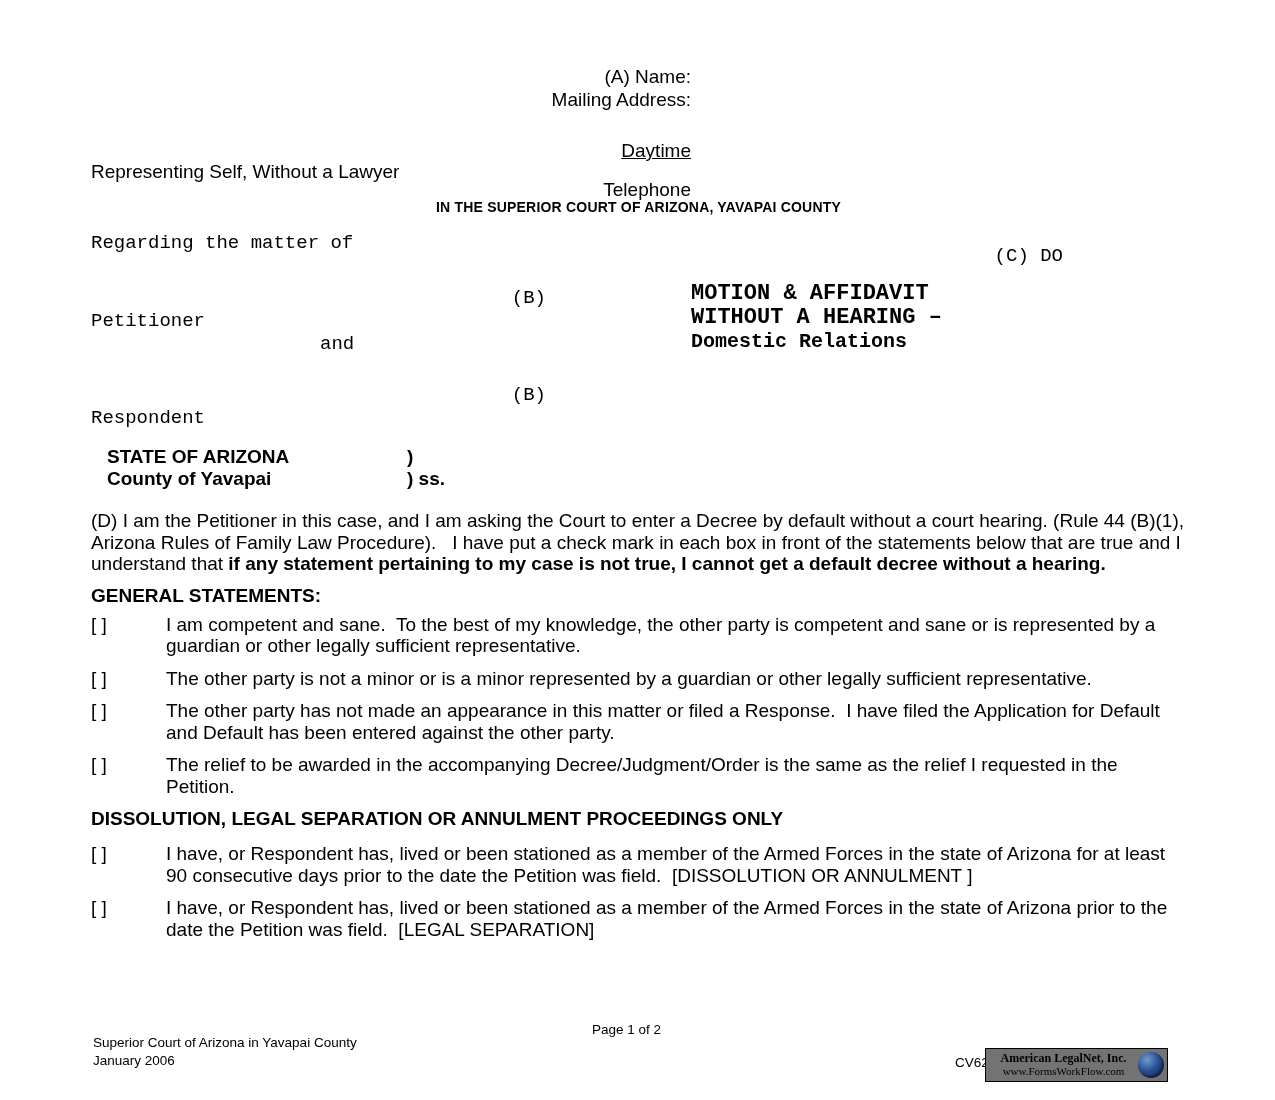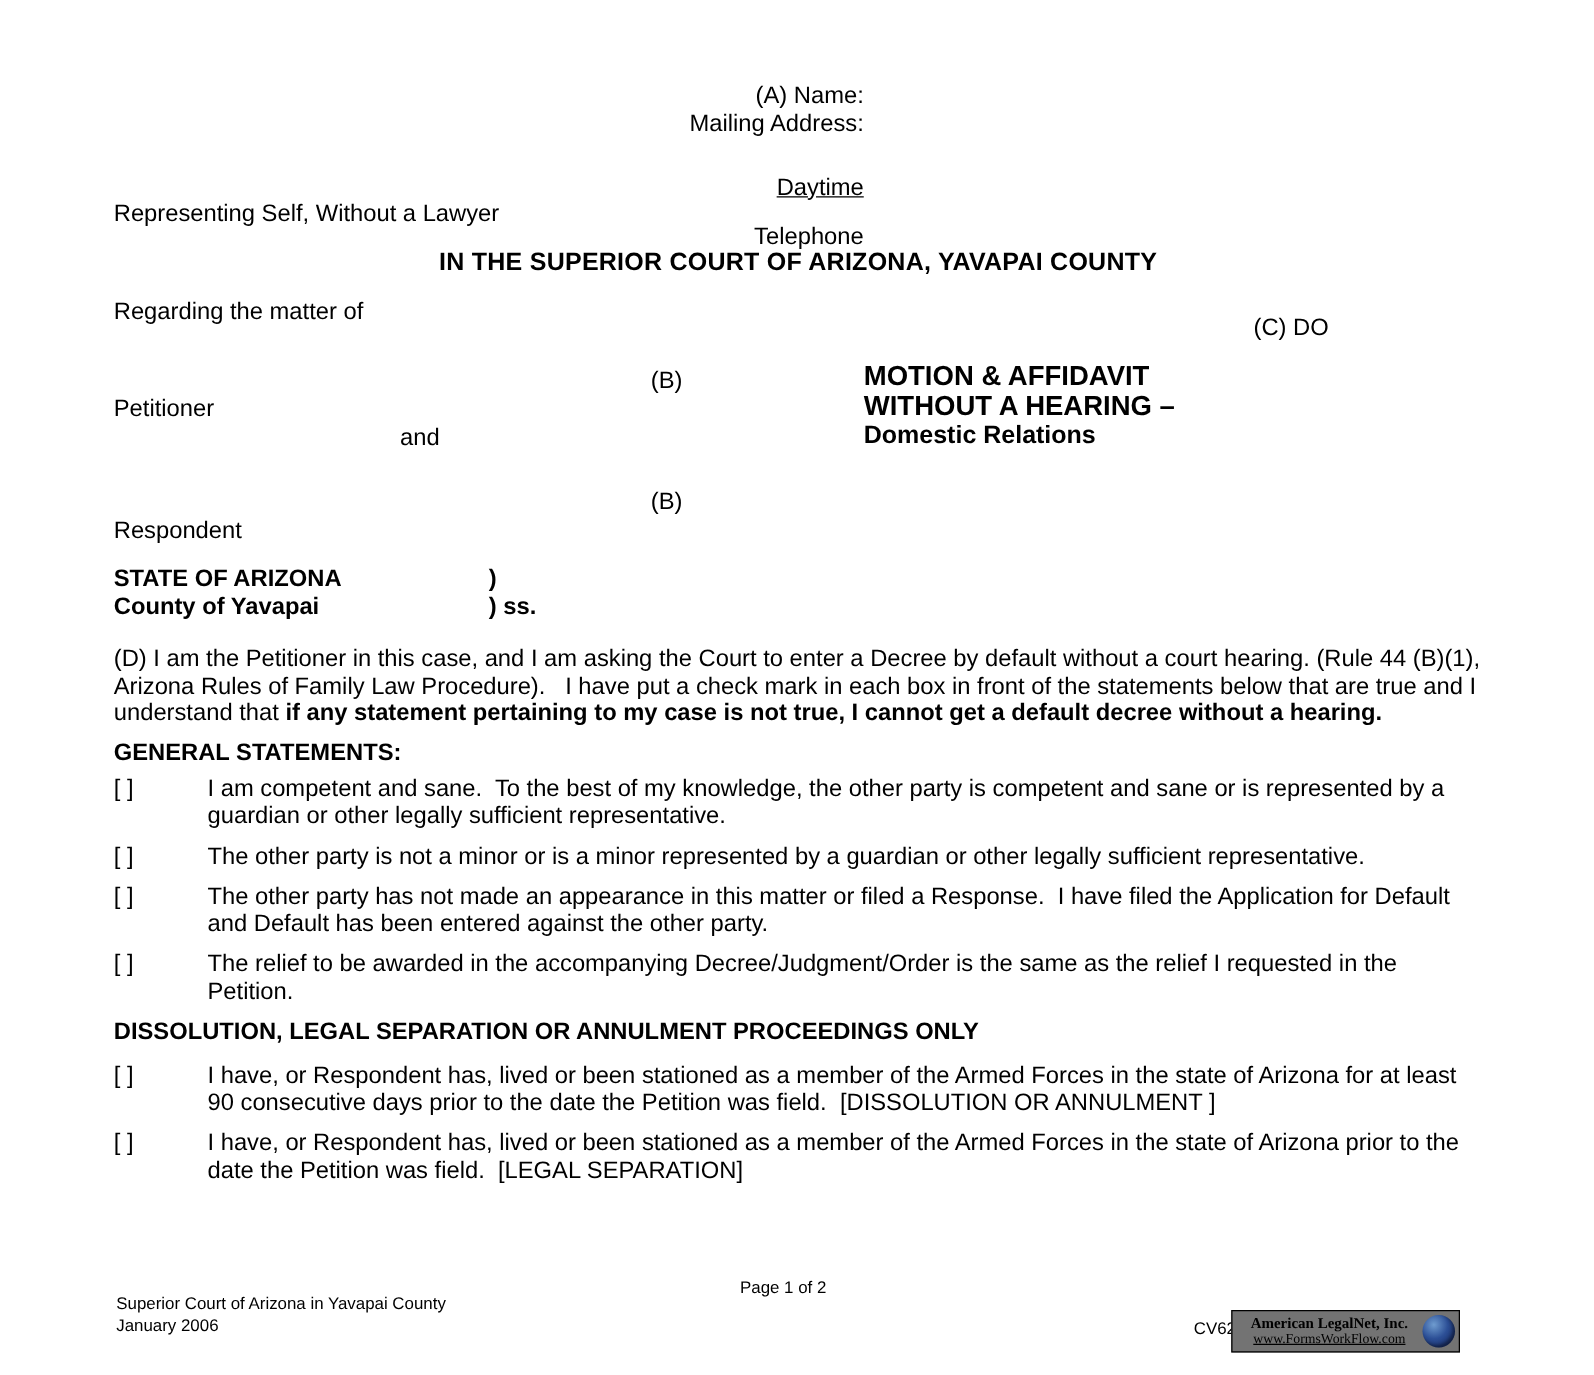--- a/index.html
+++ b/index.html
@@ -32,28 +32,28 @@
     border-bottom: 2px solid #000;
     margin-left: 9px;
     margin-bottom: 3px;
     height: 0;
   }
   .u { text-decoration: underline; }
   .lbl2 { margin-left: 5px; white-space: pre; }
   .plainline { height: 23px; }
 
   h1.court-heading {
-    font-size: 20px;
+    font-size: 14px;
     font-weight: bold;
     text-align: center;
     margin: 17px 0 0 0;
     letter-spacing: 0.2px;
   }
 
-  .caption { display: flex; margin-top: 17px; }
+  .caption { display: flex; margin-top: 17px; font-family: Liberation Mono, monospace; }
   .cap-left { width: 600px; }
   .cap-right { flex: 1; }
   .cap-left .regarding { height: 22px; }
   .bline { width: 455px; margin-top: 33px; }
   .bline .rule { margin-left: 6px; }
   .bline.second { margin-top: 29px; }
   .bline.second .lbl { padding-left: 6px; }
   .party-role { height: 22px; }
   .and-word { margin-left: 229px; height: 22px; margin-top: 1px; }
 
@@ -65,21 +65,21 @@
     margin-top: 14px;
   }
   .doc-sub {
     font-size: 20px;
     font-weight: bold;
     line-height: 23px;
   }
 
   .venue { margin-top: 17px; font-weight: bold; }
   .venue-row { line-height: 22px; }
-  .venue-label { display: inline-block; width: 300px; }
+  .venue-label { display: inline-block; width: 300px; margin-left: 16px; }
 
   .intro {
     margin: 20px 0 0 0;
     width: 1102px;
     line-height: 21.5px;
     white-space: pre-wrap;
   }
   .intro b { white-space: pre-wrap; }
 
   .section-heading {
@@ -114,21 +114,21 @@
     padding: 1px 3px;
     background: #737373;
   }
   .logo-text {
     flex: 1;
     text-align: center;
     font-family: "Liberation Serif", "DejaVu Serif", serif;
     line-height: 13px;
   }
   .brand-name { font-weight: bold; font-size: 12px; }
-  .brand-url { font-size: 11px; text-decoration: underline; }
+  .brand-url { font-size: 11px; }
   .globe {
     width: 26px; height: 26px;
     border-radius: 50%;
     background: radial-gradient(circle at 35% 30%, #6f9ccf 0%, #2c4f96 45%, #101f55 100%);
     box-shadow: inset -2px -2px 3px rgba(0,0,0,0.4);
     flex: 0 0 auto;
   }
 </style>
 </head>
 <body>

